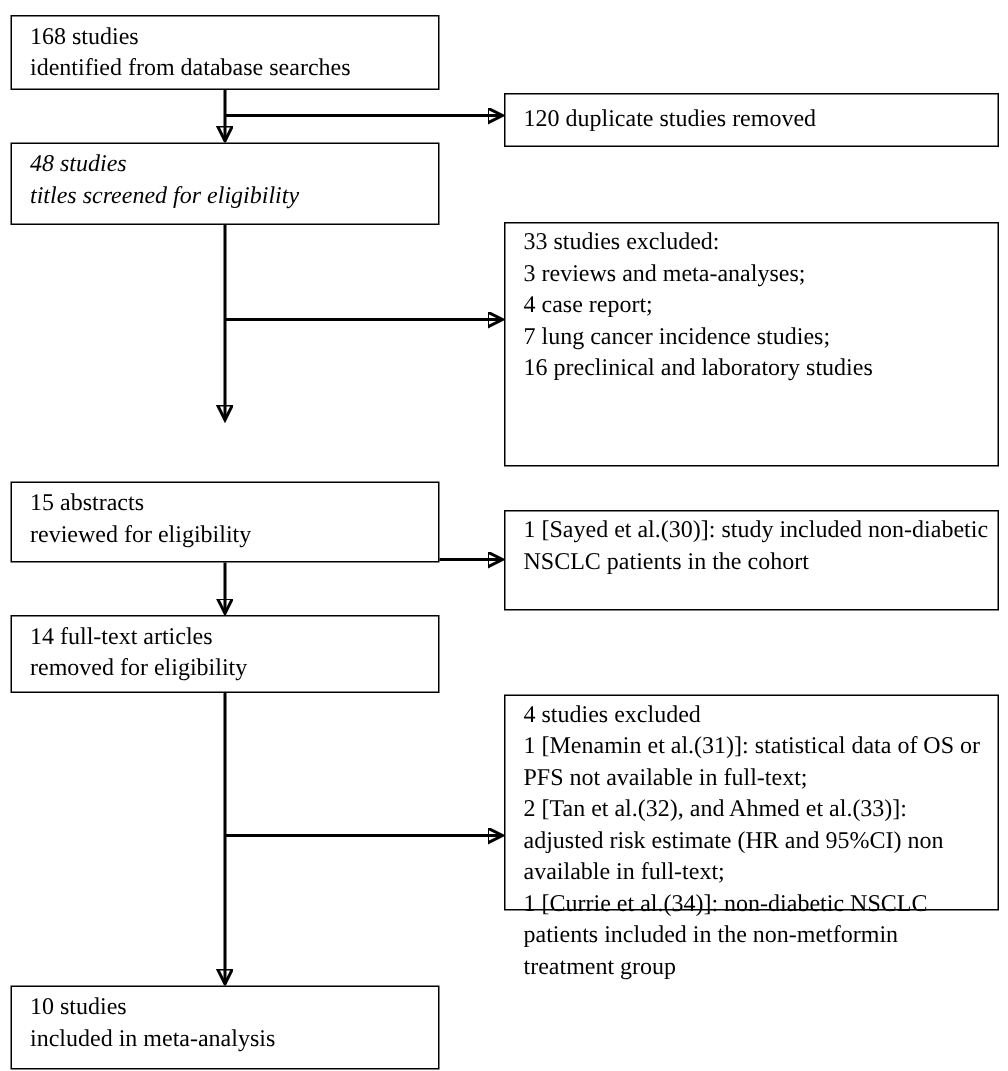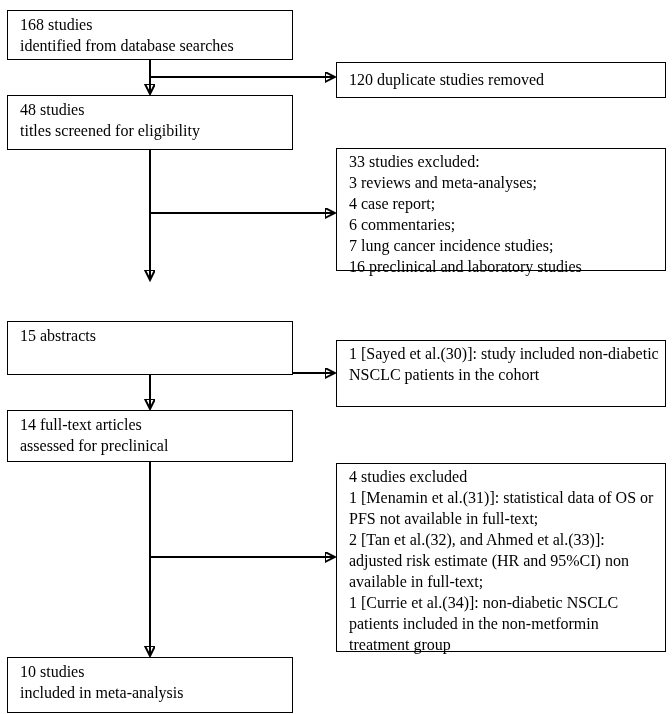--- a/index.html
+++ b/index.html
@@ -60,58 +60,58 @@
     <path d="M150 373 H 335" marker-end="url(#arrow)"></path>
     <path d="M150 462 V 656" marker-end="url(#arrow)"></path>
     <path d="M150 557 H 335" marker-end="url(#arrow)"></path>
   </svg>
 
   <div class="box left" style="top:10px; height:50px;">
     <div class="line">168 studies</div>
     <div class="line">identified from database searches</div>
   </div>
 
-  <div class="box left" style="top:95px; height:55px;">
+  <div class="box left" style="top:95px; height:55px;font-style:italic;">
     <div class="line">48 studies</div>
     <div class="line">titles screened for eligibility</div>
   </div>
 
   <div class="box left" style="top:281px; height:54px;margin-top:40px;">
     <div class="line">15 abstracts</div>
+    <div class="line">reviewed for eligibility</div>
   </div>
 
   <div class="box left" style="top:410px; height:52px;">
     <div class="line">14 full-text articles</div>
-    <div class="line">assessed for preclinical</div>
+    <div class="line">removed for eligibility</div>
   </div>
 
   <div class="box left" style="top:657px; height:56px;">
     <div class="line">10 studies</div>
     <div class="line">included in meta-analysis</div>
   </div>
 
   <div class="box right" style="top:62px; height:36px; padding-top:6px;">
     <div class="line">120 duplicate studies removed</div>
   </div>
 
-  <div class="box right" style="top:148px; height:123px; padding-top:2px;">
+  <div class="box right" style="top:148px; height:163px; padding-top:2px;">
     <div class="line">33 studies excluded:</div>
     <div class="line">3 reviews and meta-analyses;</div>
     <div class="line">4 case report;</div>
-    <div class="line">6 commentaries;</div>
     <div class="line">7 lung cancer incidence studies;</div>
     <div class="line">16 preclinical and laboratory studies</div>
   </div>
 
   <div class="box right" style="top:340px; height:67px; padding-top:2px;">
     <div class="line">1 [Sayed et al.(30)]: study included non-diabetic</div>
     <div class="line">NSCLC patients in the cohort</div>
   </div>
 
-  <div class="box right" style="top:463px; height:189px; padding-top:2px;">
+  <div class="box right" style="top:463px; height:144px; padding-top:2px;">
     <div class="line">4 studies excluded</div>
     <div class="line">1 [Menamin et al.(31)]: statistical data of OS or</div>
     <div class="line">PFS not available in full-text;</div>
     <div class="line">2 [Tan et al.(32), and Ahmed et al.(33)]:</div>
     <div class="line">adjusted risk estimate (HR and 95%CI) non</div>
     <div class="line">available in full-text;</div>
     <div class="line">1 [Currie et al.(34)]: non-diabetic NSCLC</div>
     <div class="line">patients included in the non-metformin</div>
     <div class="line">treatment group</div>
   </div>

